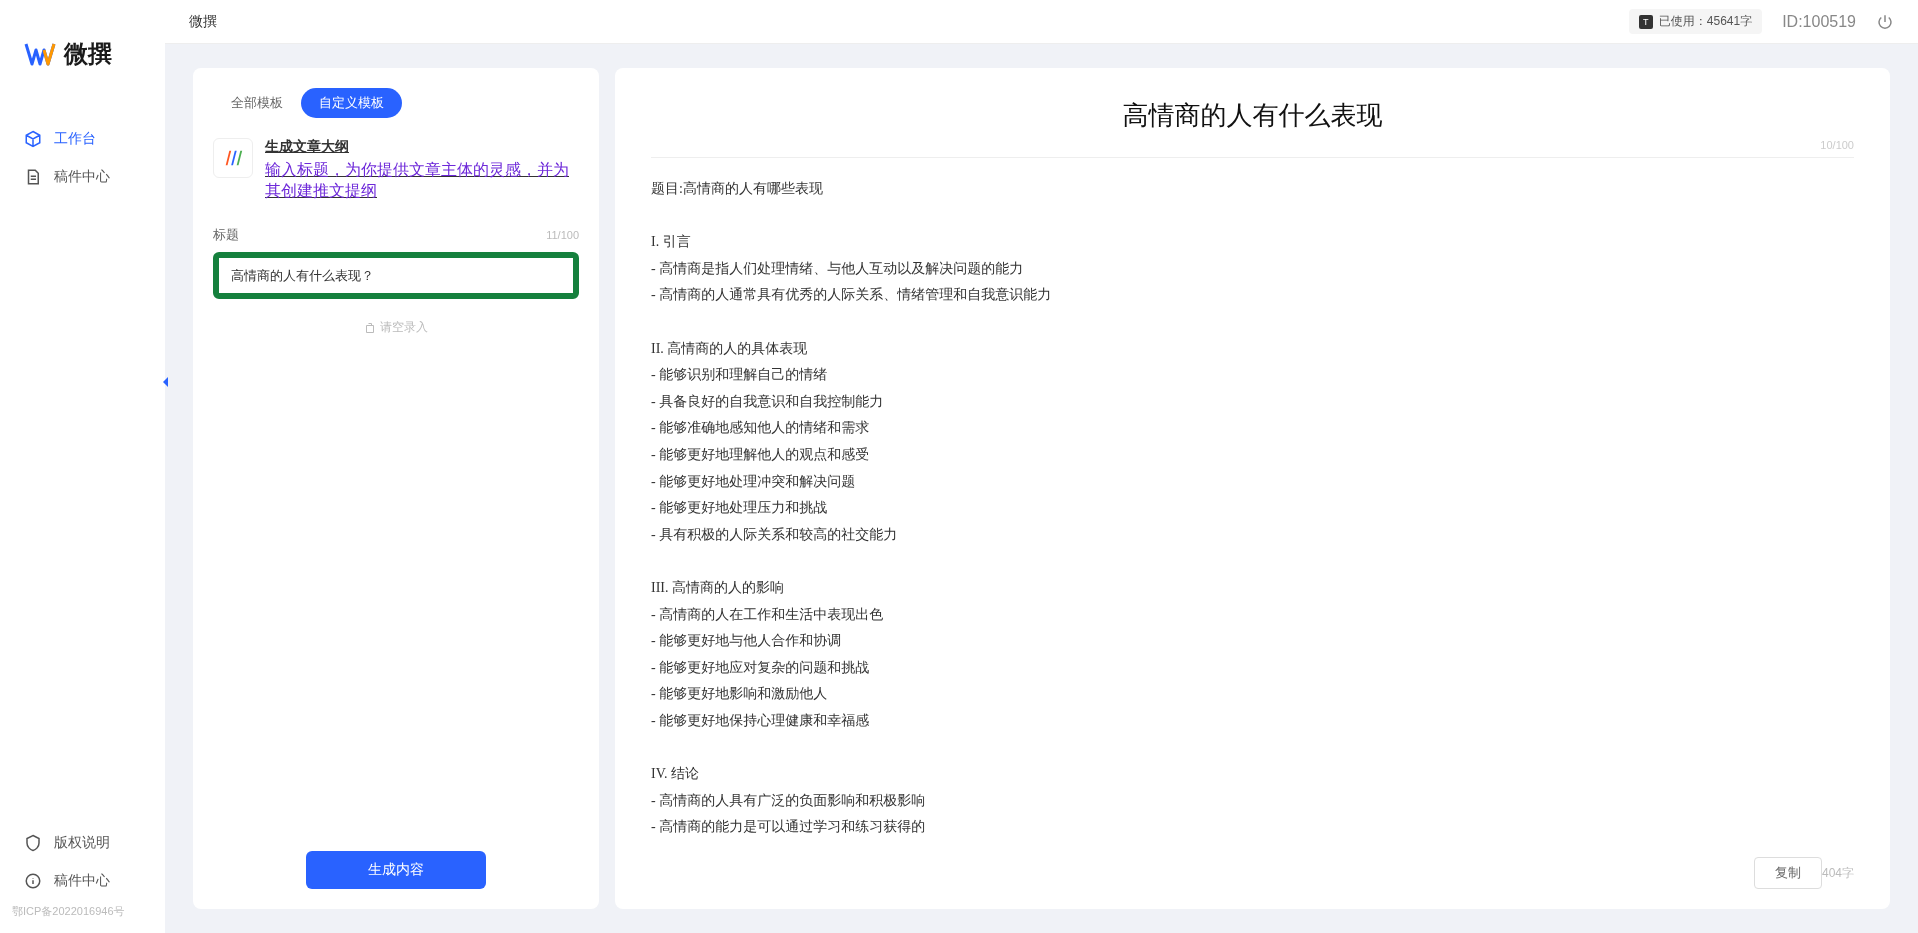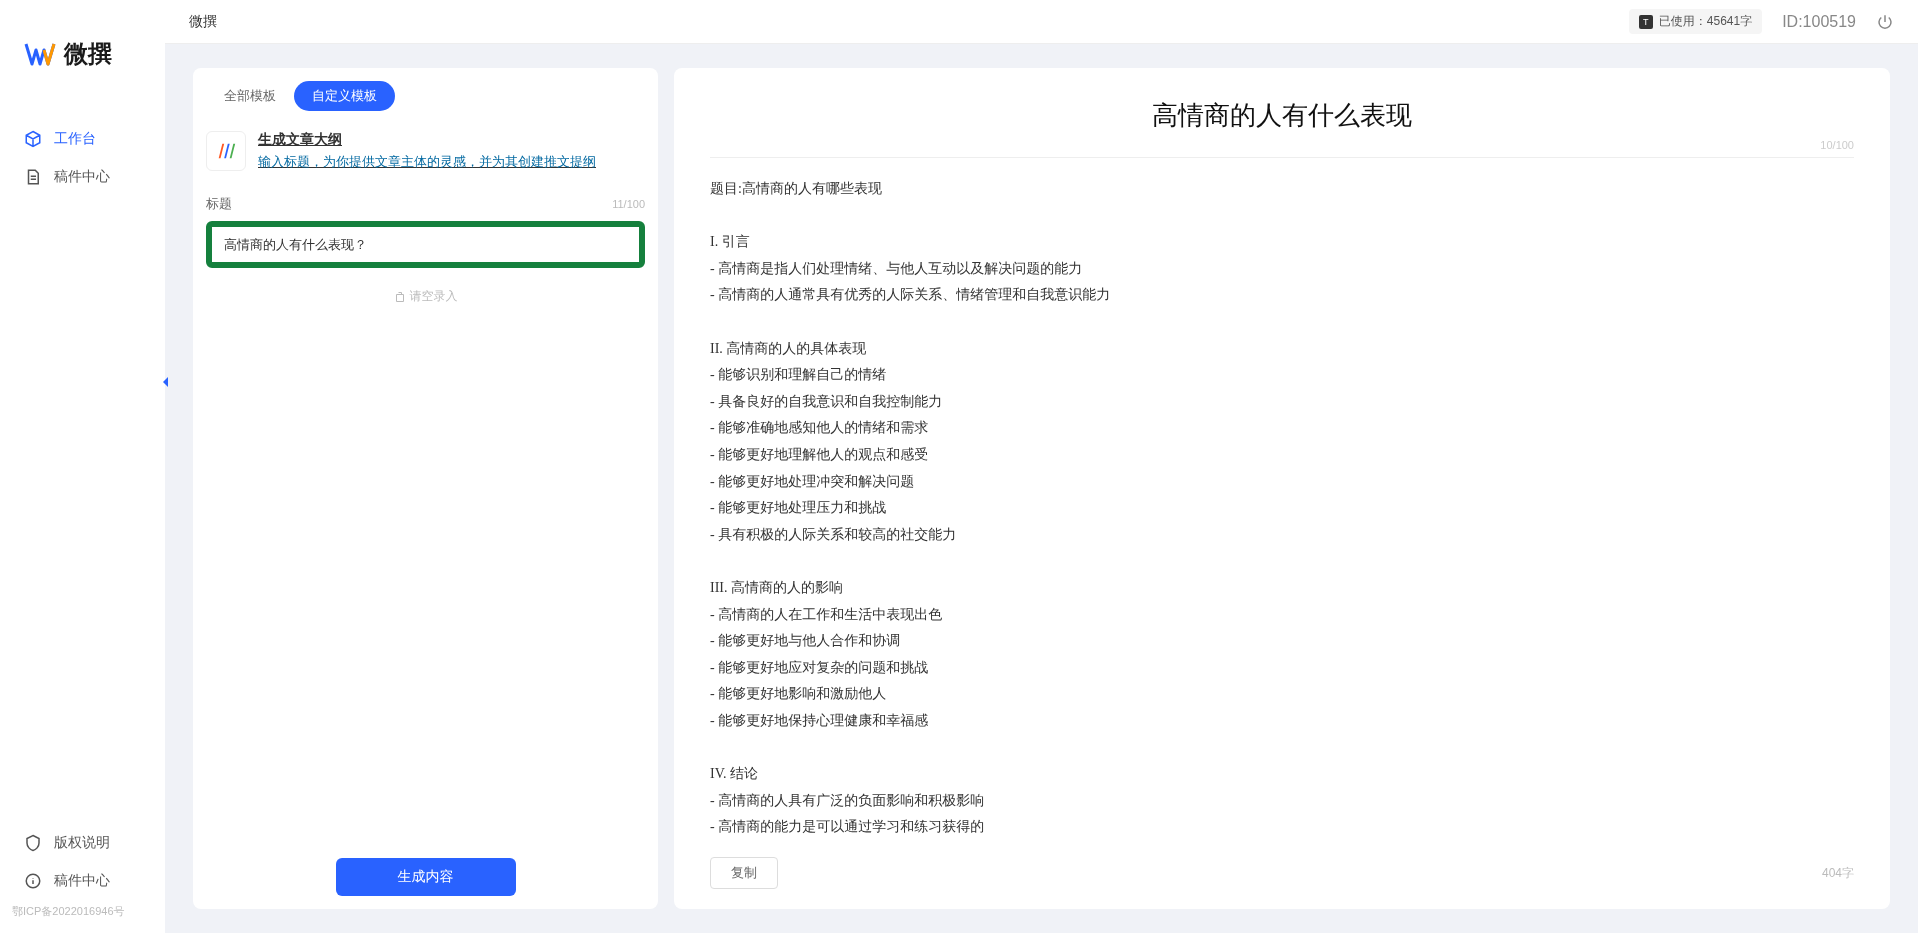--- a/index.html
+++ b/index.html
@@ -20,43 +20,43 @@
 .main { flex: 1; display: flex; flex-direction: column; }
 .topbar { height: 44px; background: #fff; display: flex; align-items: center; padding: 0 24px; border-bottom: 1px solid #eee; }
 .topbar-title { font-size: 14px; color: #333; }
 .topbar-spacer { flex: 1; }
 .usage-badge { display: flex; align-items: center; gap: 6px; background: #f5f5f5; border-radius: 4px; padding: 4px 10px; font-size: 12px; color: #555; margin-right: 20px; }
 .usage-badge .usage-icon { width: 14px; height: 14px; background: #333; border-radius: 2px; color: #fff; font-size: 9px; display: flex; align-items: center; justify-content: center; }
 .id-text { font-size: 16px; color: #888; margin-right: 20px; }
 .power-icon { width: 18px; height: 18px; display: flex; align-items: center; justify-content: center; cursor: pointer; color: #888; }
 .content { flex: 1; display: flex; gap: 16px; padding: 24px 28px; overflow: hidden; }
 .panel { background: #fff; border-radius: 8px; display: flex; flex-direction: column; }
-.left-panel { width: 465px; padding: 13px; }
+.left-panel { width: 406px; padding: 20px; }
 .right-panel { flex: 1; padding: 20px 36px; }
 .tabs { display: flex; gap: 0; margin-bottom: 20px; border-radius: 16px; }
 .tab { padding: 6px 18px; border-radius: 16px; cursor: pointer; font-size: 13px; color: #666; }
 .tab.active { background: #2962ff; color: #fff; }
 .template-box { display: flex; gap: 12px; margin-bottom: 24px; text-decoration: underline; }
 .template-thumb { width: 40px; height: 40px; background: #fff; border: 1px solid #eee; border-radius: 6px; display: flex; align-items: center; justify-content: center; font-size: 20px; }
 .template-info { flex: 1; }
 .template-name { font-size: 14px; font-weight: 600; color: #333; margin-bottom: 4px; }
-.template-desc { font-size: 13px; color: #0369a1; }
+.template-desc { font-size: 16px; color: #6d28d9; }
 .field-row { display: flex; justify-content: space-between; align-items: center; margin-bottom: 8px; }
 .field-label { font-size: 13px; color: #666; }
 .field-counter { font-size: 11px; color: #bbb; }
 .input { width: 100%; border: 6px solid #15803d; border-radius: 6px; padding: 10px 12px; font-size: 13px; color: #333; outline: none; }
 .clear-link { display: flex; align-items: center; justify-content: center; gap: 4px; color: #bbb; font-size: 12px; margin-top: 20px; cursor: pointer; }
 .clear-link .icon { width: 12px; height: 12px; }
 .left-panel-footer { margin-top: auto; }
 .generate-btn { width: 180px; margin: 0 auto; display: block; background: #2962ff; color: #fff; border: none; border-radius: 6px; padding: 10px 0; font-size: 14px; cursor: pointer; }
 .output-title { text-align: center; font-size: 26px; color: #111; font-family: "SimSun", serif; font-weight: 400; margin: 10px 0 6px; }
 .output-counter { text-align: right; font-size: 11px; color: #ccc; }
 .divider { border: none; border-top: 1px solid #eee; margin: 6px 0 18px; }
 .output-body { flex: 1; overflow: auto; font-size: 14px; color: #333; line-height: 1.9; white-space: pre-line; font-family: "SimSun", "Microsoft YaHei", serif; }
-.right-panel-footer { display: flex; justify-content: space-between; align-items: center; margin-top: 12px; }
+.right-panel-footer { display: flex; justify-content: flex-end; align-items: center; margin-top: 12px; }
 .copy-btn { border: 1px solid #ddd; background: #fff; border-radius: 4px; padding: 6px 20px; font-size: 13px; color: #666; cursor: pointer; }
 .char-count { font-size: 12px; color: #bbb; }
 </style>
 </head>
 <body>
 
 <div class="app">
   <aside class="sidebar">
     <div class="logo">
       <span class="logo-icon">

